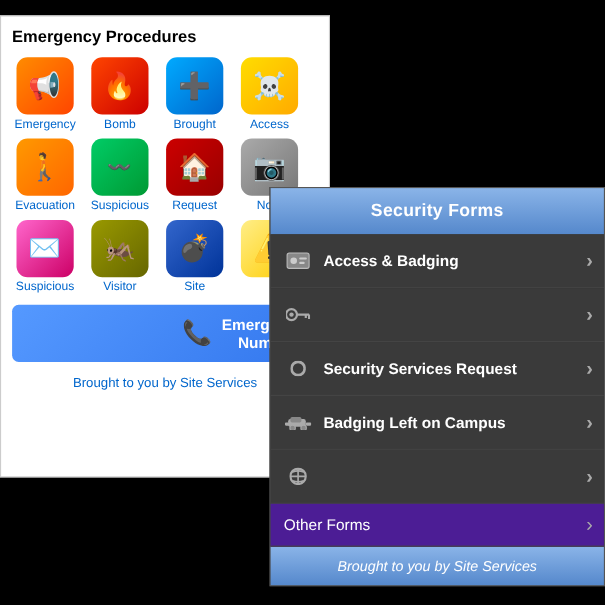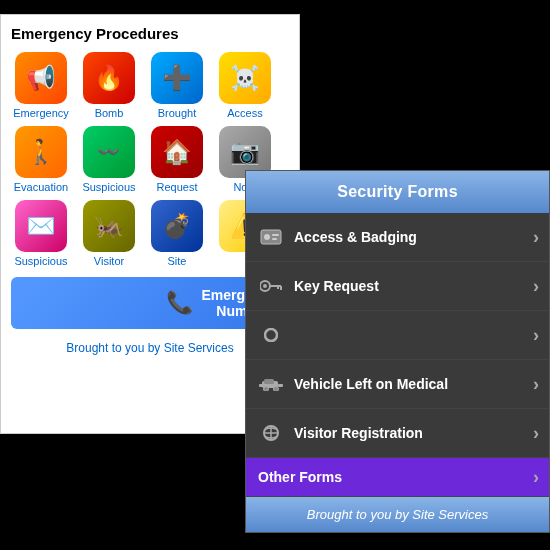--- a/index.html
+++ b/index.html
@@ -149,24 +149,24 @@
       right: 10px;
       font-size: 18px;
       color: #aaa;
     }
 
     .menu-section-header {
       display: flex;
       align-items: center;
       padding: 11px 12px;
       border-bottom: 1px solid #444;
-      background: #6d28d9;
+      background: #4c1d95;
       color: #fff;
       font-size: 14px;
-      font-weight: bold;
+      font-weight: normal;
       position: relative;
       cursor: pointer;
     }
 
     .right-footer {
       background: linear-gradient(to bottom, #8ab4e8, #5588cc);
       color: #fff;
       font-size: 13px;
       text-align: center;
       padding: 10px;
@@ -260,59 +260,58 @@
   <div class="menu-item">
     <div class="menu-icon">
       <svg width="22" height="14" viewBox="0 0 22 14">
         <circle cx="5" cy="7" r="5" fill="none" stroke="#aaa" stroke-width="2"></circle>
         <circle cx="5" cy="7" r="2" fill="#aaa"></circle>
         <line x1="10" y1="7" x2="21" y2="7" stroke="#aaa" stroke-width="2"></line>
         <line x1="18" y1="7" x2="18" y2="10" stroke="#aaa" stroke-width="2"></line>
         <line x1="21" y1="7" x2="21" y2="11" stroke="#aaa" stroke-width="2"></line>
       </svg>
     </div>
-    <span>Key Request</span>
     <span class="menu-arrow">›</span>
   </div>
 
   <div class="menu-item">
     <div class="menu-icon">
       <svg width="14" height="14" viewBox="0 0 14 14">
         <circle cx="7" cy="7" r="6" fill="none" stroke="#aaa" stroke-width="2.5"></circle>
       </svg>
     </div>
+    <span>Security Services Request</span>
     <span class="menu-arrow">›</span>
   </div>
 
   <div class="menu-item">
     <div class="menu-icon">
       <svg width="24" height="14" viewBox="0 0 24 14">
         <rect x="3" y="4" width="16" height="7" rx="2" fill="#aaa"></rect>
         <rect x="5" y="2" width="10" height="5" rx="1.5" fill="#888"></rect>
         <circle cx="7" cy="12" r="2.5" fill="#888" stroke="#aaa" stroke-width="1"></circle>
         <circle cx="17" cy="12" r="2.5" fill="#888" stroke="#aaa" stroke-width="1"></circle>
         <rect x="0" y="7" width="5" height="3" rx="1" fill="#aaa"></rect>
         <rect x="19" y="7" width="5" height="3" rx="1" fill="#aaa"></rect>
       </svg>
     </div>
-    <span>Vehicle Left on Medical</span>
+    <span>Badging Left on Campus</span>
     <span class="menu-arrow">›</span>
   </div>
 
   <div class="menu-item">
     <div class="menu-icon">
       <svg width="16" height="16" viewBox="0 0 16 16">
         <circle cx="8" cy="8" r="7" fill="none" stroke="#aaa" stroke-width="2"></circle>
         <line x1="8" y1="1" x2="8" y2="15" stroke="#aaa" stroke-width="1.5"></line>
         <line x1="1" y1="8" x2="15" y2="8" stroke="#aaa" stroke-width="1.5"></line>
         <path d="M3,4 Q8,2 13,4" stroke="#aaa" stroke-width="1.5" fill="none"></path>
         <path d="M3,12 Q8,14 13,12" stroke="#aaa" stroke-width="1.5" fill="none"></path>
       </svg>
     </div>
-    <span>Visitor Registration</span>
     <span class="menu-arrow">›</span>
   </div>
 
   <div class="menu-section-header">
     <span>Other Forms</span>
     <span class="menu-arrow">›</span>
   </div>
 
   <div class="right-footer">Brought to you by Site Services</div>
 </div>

